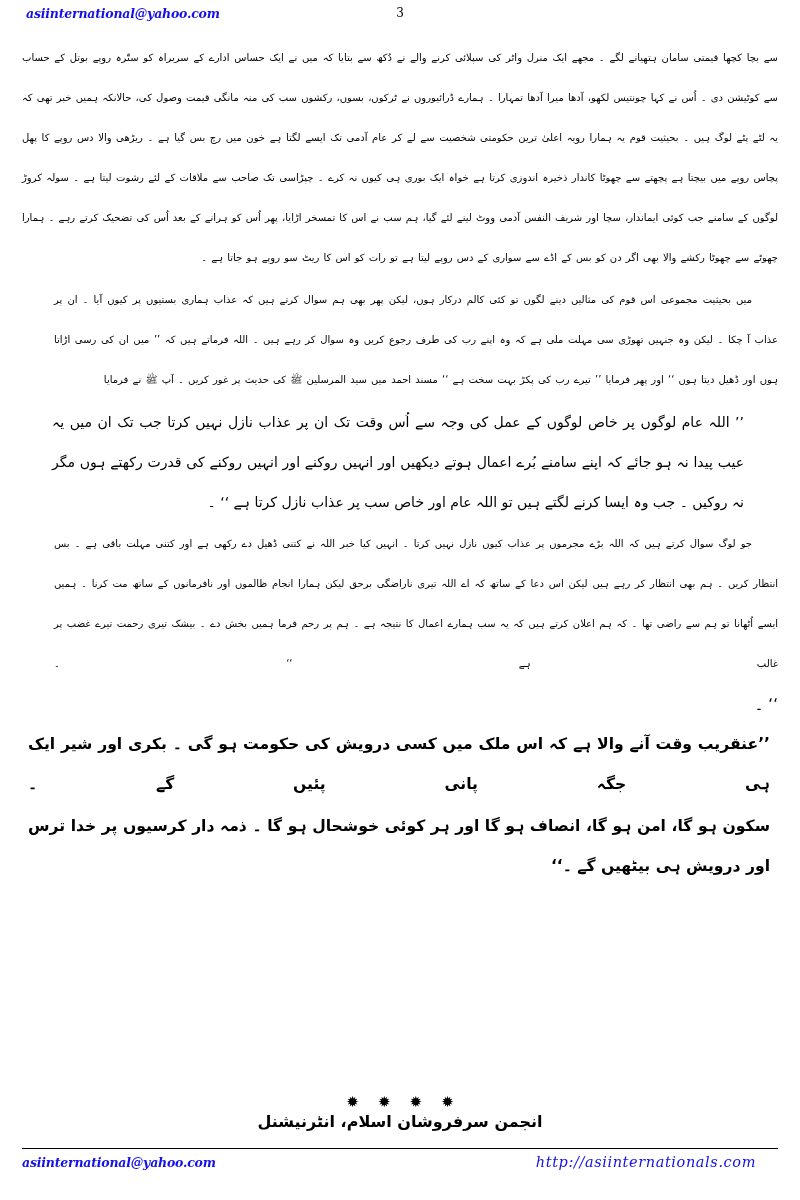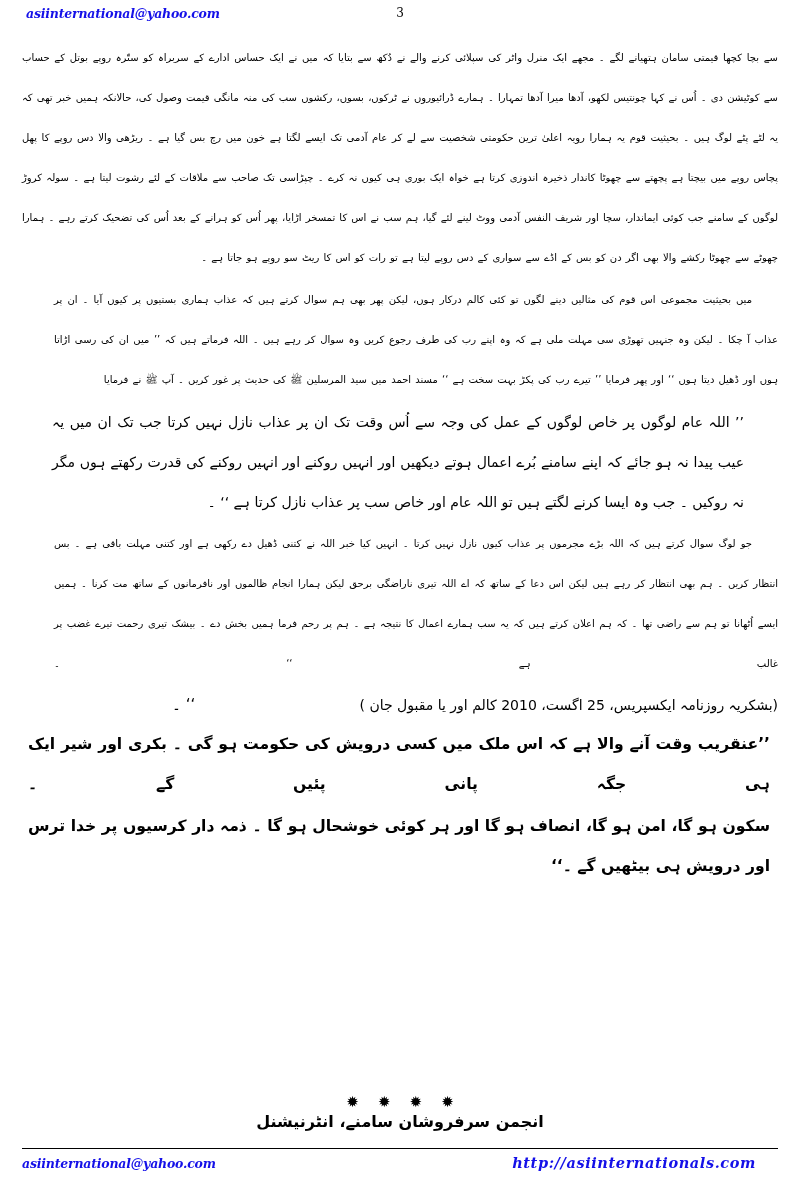--- a/index.html
+++ b/index.html
@@ -166,21 +166,21 @@
     font-style:italic;
     font-weight:bold;
     font-size:12.5px;
     letter-spacing:-0.2px;
     white-space:nowrap;
   }
   .ftr-url{
     color:#1410e8;
     font-family:"DejaVu Serif","Liberation Serif",serif;
     font-style:italic;
-    font-weight:bold;
+    font-weight:normal;
     font-size:14.5px;
     letter-spacing:0.6px;
     white-space:nowrap;
     margin-right:22px;
   }
 </style>
 </head>
 <body>
 
 <div class="page">
@@ -194,39 +194,38 @@
 
     <p class="para last-right">سے بچا کچھا قیمتی سامان ہتھیانے لگے ۔    مجھے ایک منرل واٹر کی سپلائی کرنے والے نے دُکھ سے بتایا کہ میں نے ایک حساس ادارے کے سربراہ کو ستّرہ روپے بوتل کے حساب سے کوٹیشن دی ۔ اُس نے کہا چونتیس لکھو،  آدھا میرا آدھا تمہارا ۔ ہمارے ڈرائیوروں نے  ٹرکوں، بسوں، رکشوں سب کی منہ مانگی قیمت وصول کی، حالانکہ ہمیں خبر تھی کہ یہ لٹے پٹے لوگ ہیں ۔ بحیثیت قوم یہ ہمارا رویہ اعلیٰ ترین حکومتی شخصیت سے لے کر عام آدمی تک ایسے لگتا ہے خون میں رچ بس گیا ہے ۔ ریڑھی والا دس روپے کا پھل پچاس روپے میں بیچتا ہے پچھتے سے چھوٹا کاندار ذخیرہ اندوزی کرتا ہے خواہ ایک بوری ہی کیوں نہ کرے ۔ چپڑاسی تک صاحب سے ملاقات کے لئے رشوت لیتا ہے ۔ سولہ کروڑ لوگوں کے سامنے جب کوئی ایماندار،  سچا اور شریف النفس آدمی ووٹ لینے لئے گیا، ہم سب نے اس کا تمسخر اڑایا، پھر اُس کو ہرانے کے بعد اُس کی تضحیک کرتے رہے ۔ ہمارا چھوٹے سے چھوٹا رکشے والا بھی اگر دن کو بس کے اڈے سے سواری کے دس روپے لیتا ہے تو رات کو اس کا ریٹ سو روپے ہو جاتا ہے ۔</p>
 
     <p class="para indent-first last-right">میں بحیثیت مجموعی اس قوم کی مثالیں دینے لگوں تو کئی کالم درکار ہوں، لیکن پھر بھی ہم سوال کرتے ہیں کہ عذاب ہماری بستیوں پر کیوں آیا ۔ ان پر عذاب آ چکا ۔ لیکن وہ جنہیں تھوڑی سی مہلت ملی ہے کہ وہ اپنے رب کی طرف رجوع کریں وہ سوال کر رہے ہیں ۔ اللہ فرماتے ہیں کہ   ’’ میں ان کی رسی اڑاتا ہوں اور ڈھیل دیتا ہوں ‘‘   اور پھر فرمایا    ’’ تیرے رب کی پکڑ بہت سخت ہے ‘‘  مسند احمد میں سید المرسلین ﷺ کی حدیث پر غور کریں ۔ آپ ﷺ نے فرمایا</p>
 
     <div class="quote-block tail">’’ اللہ عام لوگوں پر خاص لوگوں کے عمل کی وجہ سے اُس وقت تک ان پر عذاب نازل نہیں کرتا جب تک ان میں یہ عیب پیدا نہ ہو جائے کہ اپنے سامنے بُرے اعمال ہوتے دیکھیں اور انہیں روکنے اور انہیں روکنے کی قدرت رکھتے ہوں مگر نہ روکیں ۔ جب وہ ایسا کرنے لگتے ہیں تو اللہ عام اور خاص سب پر عذاب نازل کرتا ہے ‘‘ ۔</div>
 
     <p class="para indent-first">جو لوگ سوال کرتے ہیں کہ اللہ بڑے مجرموں پر عذاب کیوں نازل نہیں کرتا ۔ انہیں کیا خبر اللہ نے کتنی ڈھیل دے رکھی ہے اور کتنی مہلت باقی ہے ۔ بس انتظار کریں ۔ ہم بھی انتظار کر رہے ہیں لیکن اس دعا کے ساتھ کہ اے اللہ تیری ناراضگی برحق لیکن ہمارا انجام ظالموں اور نافرمانوں کے ساتھ مت کرنا ۔ ہمیں ایسے اُٹھانا تو ہم سے راضی تھا ۔ کہ ہم اعلان کرتے ہیں کہ یہ سب ہمارے اعمال کا نتیجہ ہے ۔ ہم پر رحم فرما ہمیں بخش دے ۔ بیشک تیری رحمت تیرے غضب پر غالب ہے ‘‘ ۔</p>
 
     <div class="citation-row">
-      <span class="citation">(بشکریہ روزنامہ ایکسپریس، 25 اگست، 2010  کالم اور یا مقبول جان )</span>
       <span class="quote-close">‘‘ ۔</span>
     </div>
 
 
     <div class="bold-quote">’’عنقریب وقت آنے والا ہے کہ اس ملک میں کسی درویش کی حکومت ہو گی ۔ بکری اور شیر ایک ہی جگہ پانی پئیں گے ۔</div>
 
     <div class="bold-quote tail">سکون ہو گا،  امن ہو گا،  انصاف ہو گا اور ہر کوئی خوشحال ہو گا ۔ ذمہ دار کرسیوں پر خدا ترس اور درویش ہی بیٹھیں گے ۔‘‘</div>
 
   </div>
 
   <div class="ornaments">
     <span class="star">✹</span>
     <span class="star">✹</span>
     <span class="star">✹</span>
     <span class="star">✹</span>
   </div>
 
-  <div class="org-name">انجمن سرفروشان سامنے، انٹرنیشنل</div>
+  <div class="org-name">انجمن سرفروشان اسلام، انٹرنیشنل</div>
 
   <div class="page-footer">
     <div class="footer-inner">
       <span class="ftr-email">asiinternational@yahoo.com</span>
       <span class="ftr-url">http://asiinternationals.com</span>
     </div>
   </div>
 
 </div>
 

